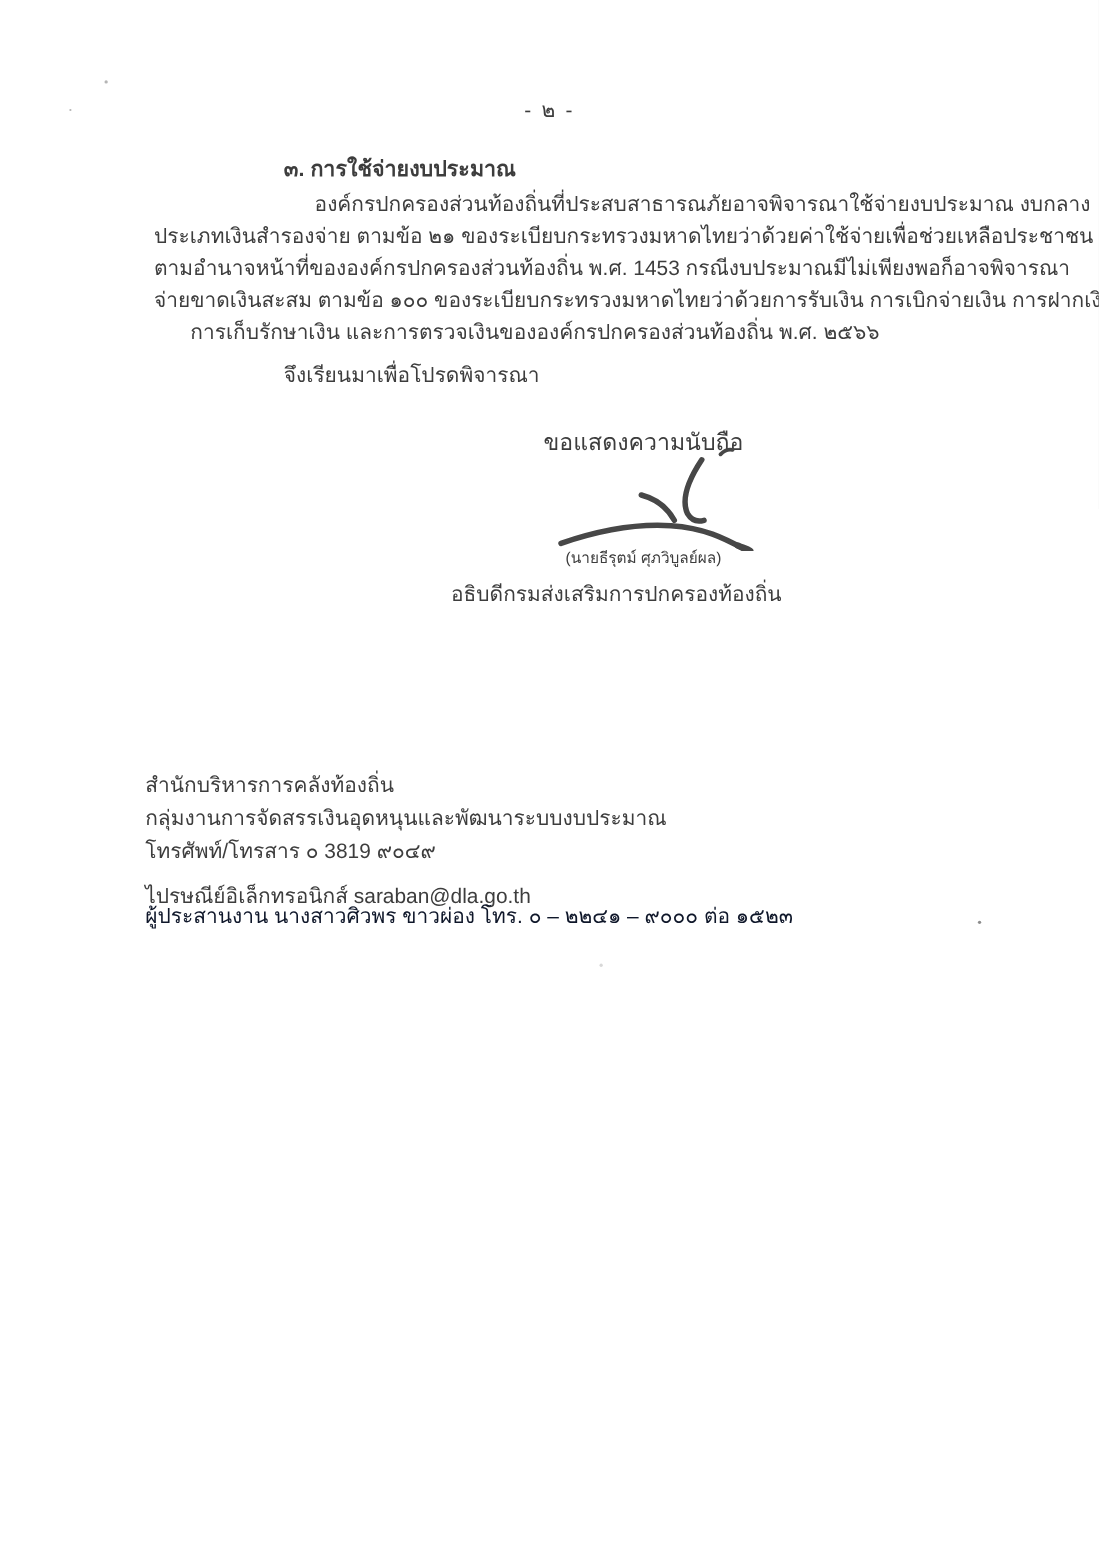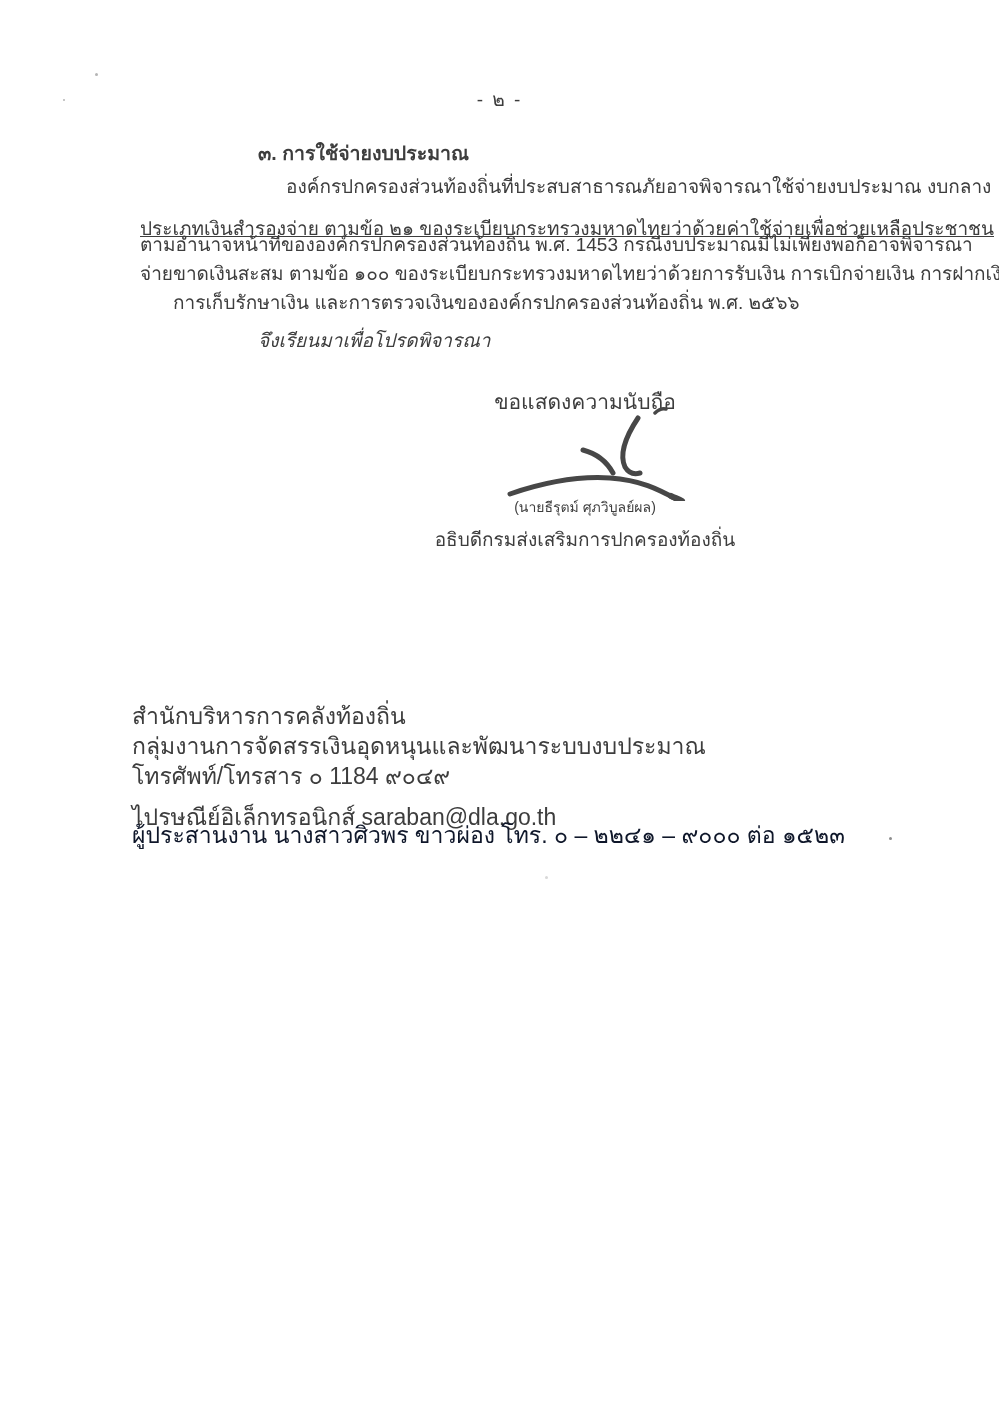--- a/index.html
+++ b/index.html
@@ -33,29 +33,28 @@
     font-weight: 700;
   }
   .para-line {
     left: 140px;
     width: 772px;
     font-size: 19px;
     line-height: 29px;
     white-space: nowrap;
   }
   .para-line.l0 { top: 172px; left: 286px; }
-  .para-line.l1 { top: 214px; text-decoration: underline; }
+  .para-line.l1 { top: 201px; }
   .para-line.l2 { top: 230px; }
   .para-line.l3 { top: 259px; }
   .para-line.l4 { top: 288px; margin-left: 33px; }
   .closing-line {
     top: 325px;
     left: 258px;
     font-size: 19px;
-    font-style: italic;
   }
   .salutation {
     top: 385px;
     left: 435px;
     width: 300px;
     text-align: center;
     font-size: 21px;
   }
   .signature {
     top: 406px;
@@ -67,26 +66,26 @@
     top: 496px;
     left: 435px;
     width: 300px;
     text-align: center;
     font-size: 14px;
   }
   .signer-title {
     top: 524px;
     left: 410px;
     width: 350px;
-    text-align: center;
+    text-align: left;
     font-size: 19px;
   }
   .footer-line {
     left: 132px;
-    font-size: 23px;
+    font-size: 19px;
     white-space: nowrap;
   }
   .footer-line.f0 { top: 698px; }
   .footer-line.f1 { top: 728px; text-align: center; }
   .footer-line.f2 { top: 758px; }
   .footer-line.f3 { top: 787px; margin-top: 12px; }
   .footer-line.f4 { top: 817px; color: #0f172a; }
   .speck {
     width: 3px;
     height: 3px;
@@ -132,21 +131,21 @@
       <path d="M 176 90 C 180 92, 184 93, 187 95" stroke-width="6"></path>
     </svg>
   </div>
 
   <div class="abs signer-name">(นายธีรุตม์ ศุภวิบูลย์ผล)</div>
 
   <div class="abs signer-title">อธิบดีกรมส่งเสริมการปกครองท้องถิ่น</div>
 
   <div class="abs footer-line f0">สำนักบริหารการคลังท้องถิ่น</div>
   <div class="abs footer-line f1">กลุ่มงานการจัดสรรเงินอุดหนุนและพัฒนาระบบงบประมาณ</div>
-  <div class="abs footer-line f2">โทรศัพท์/โทรสาร ๐ 1184 ๙๐๔๙</div>
+  <div class="abs footer-line f2">โทรศัพท์/โทรสาร ๐ 3819 ๙๐๔๙</div>
   <div class="abs footer-line f3">ไปรษณีย์อิเล็กทรอนิกส์ saraban@dla.go.th</div>
   <div class="abs footer-line f4">ผู้ประสานงาน นางสาวศิวพร  ขาวผ่อง โทร. ๐ – ๒๒๔๑ – ๙๐๐๐ ต่อ ๑๕๒๓</div>
 
   <div class="abs speck s1"></div>
   <div class="abs speck s2"></div>
   <div class="abs speck s3"></div>
   <div class="abs speck s4"></div>
 
 </div>
 

